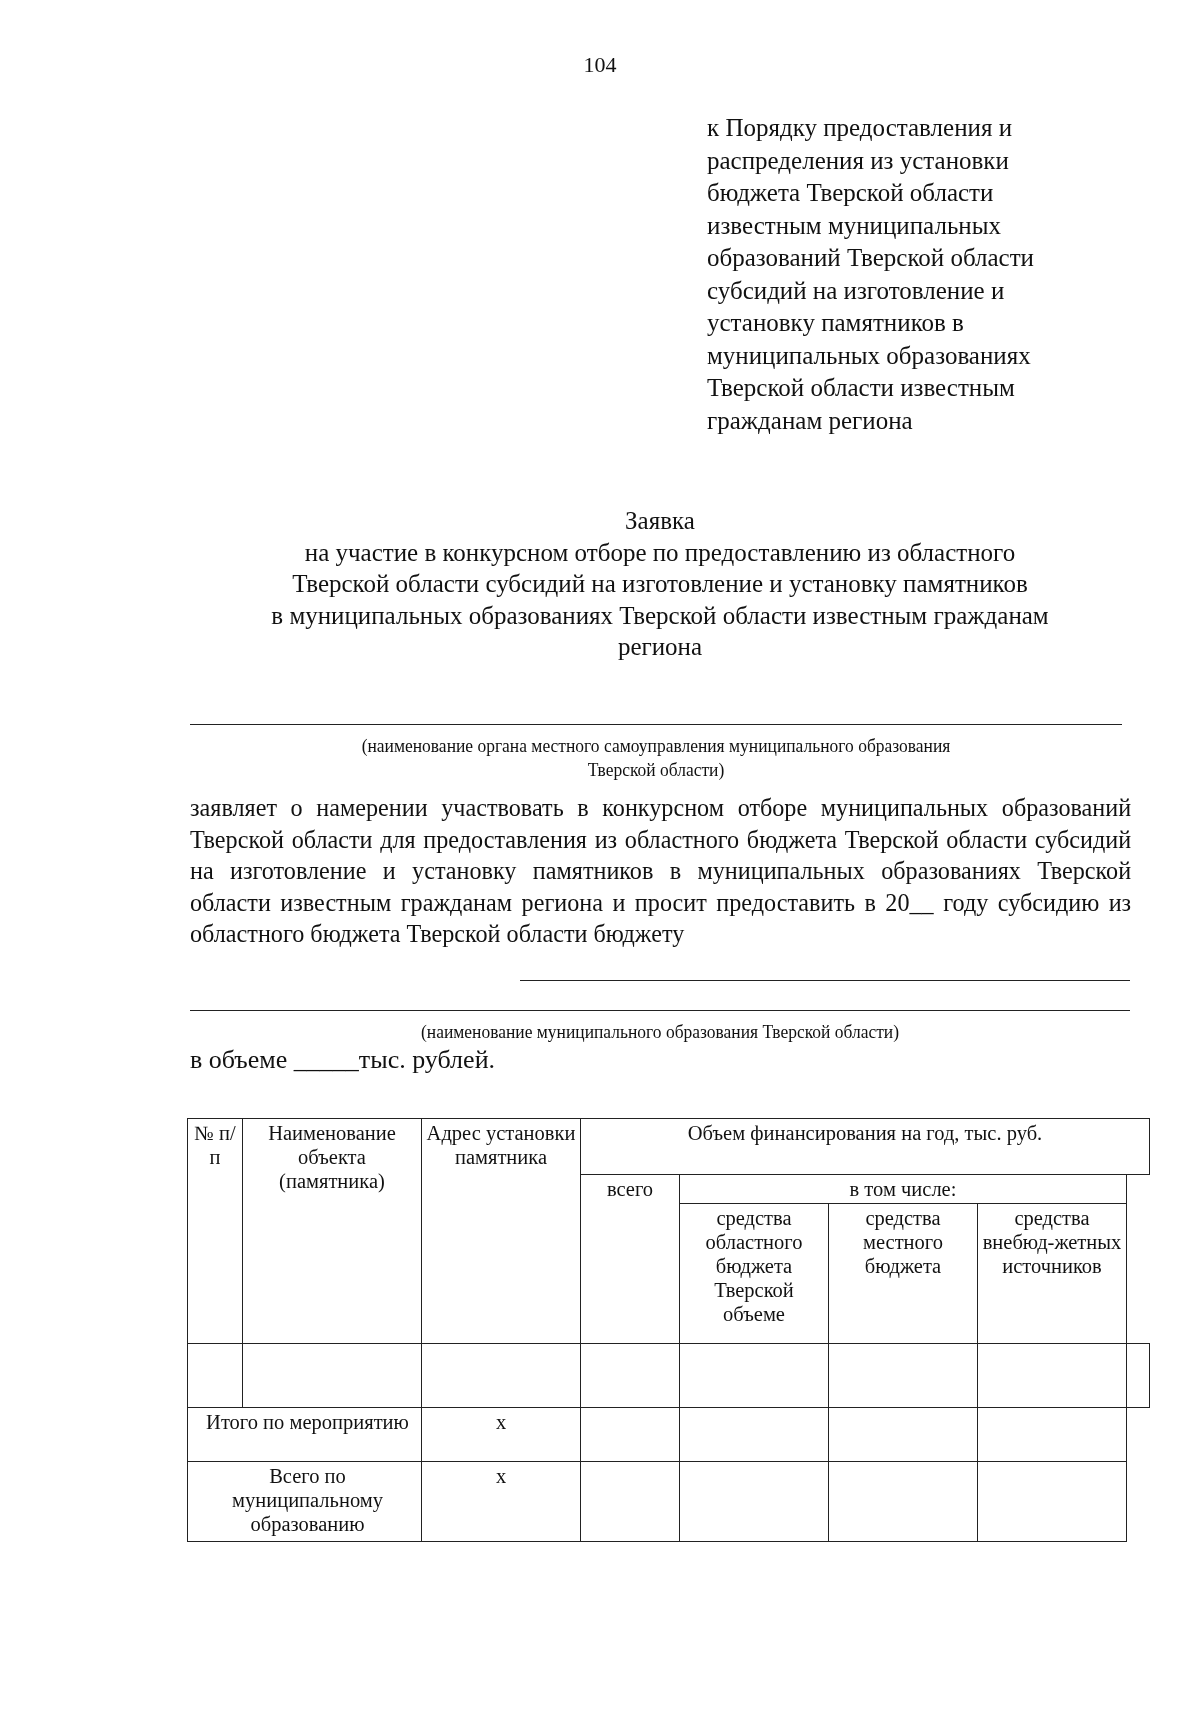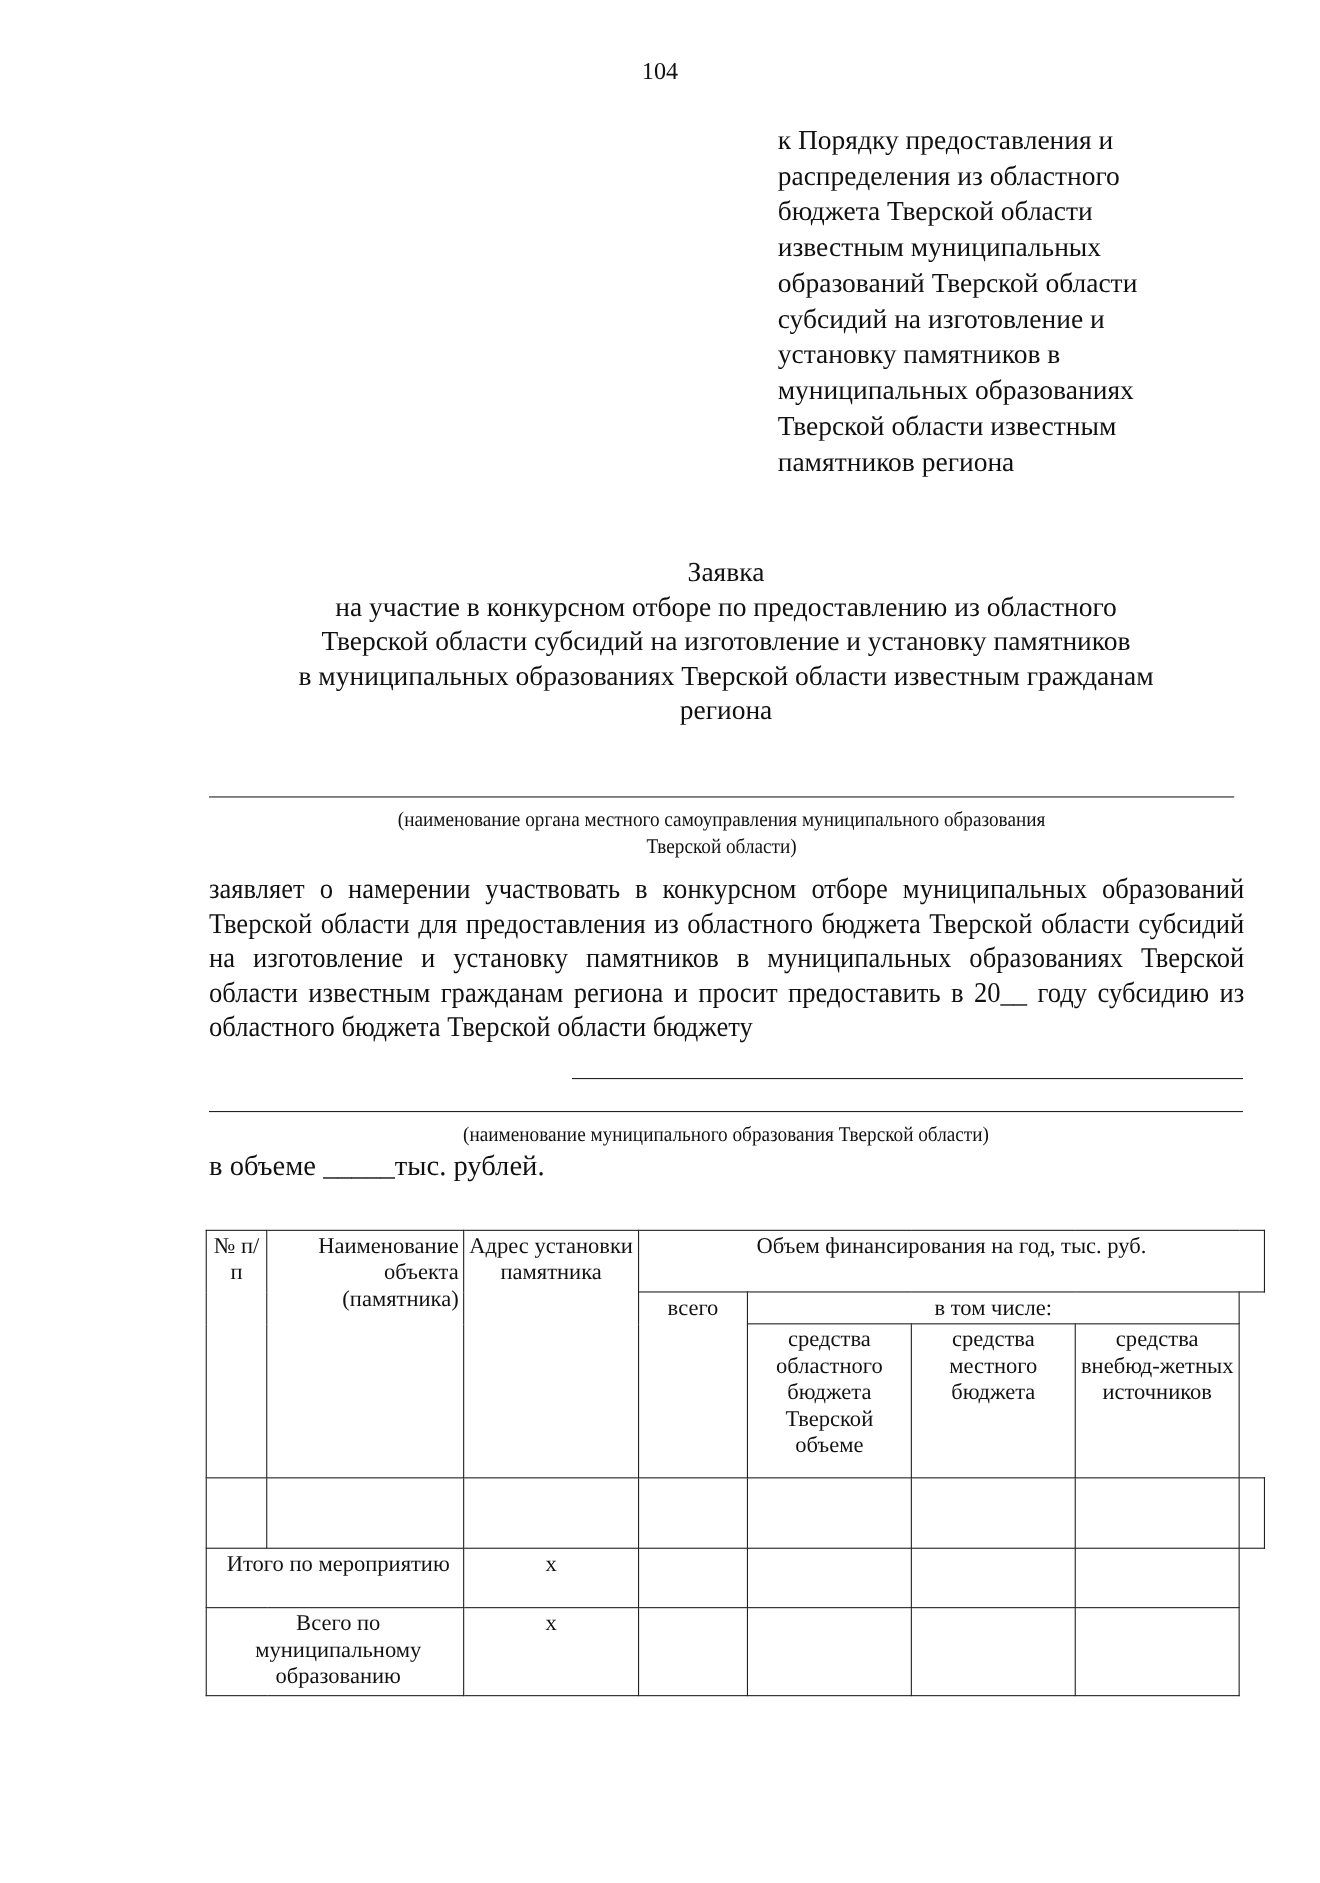--- a/index.html
+++ b/index.html
@@ -15,29 +15,29 @@
   table.grid td { border:1.5px solid #222; vertical-align:top; text-align:center; padding:2px 4px; }
   .left { text-align:right; padding-left:10px !important;font-family:Liberation Serif, serif; }
 </style>
 </head>
 <body>
 
 <div class="page-num">104</div>
 
 <div class="appendix">
   <div>к Порядку предоставления и</div>
-  <div>распределения из областного</div>
+  <div>распределения из установки</div>
   <div>бюджета Тверской области</div>
   <div>известным муниципальных</div>
   <div>образований Тверской области</div>
   <div>субсидий на изготовление и</div>
   <div>установку памятников в</div>
   <div>муниципальных образованиях</div>
   <div>Тверской области известным</div>
-  <div>памятников региона</div>
+  <div>гражданам региона</div>
 </div>
 
 <div class="title">
   <div>Заявка</div>
   <div>на участие в конкурсном отборе по предоставлению из областного</div>
   <div>Тверской области субсидий на изготовление и установку памятников</div>
   <div>в муниципальных образованиях Тверской области известным гражданам</div>
   <div>региона</div>
 </div>
 
@@ -54,21 +54,21 @@
 <div class="caption" style="top:1020px;left:190px;width:940px;">(наименование муниципального образования Тверской области)</div>
 
 <div class="volume">
   <span>в объеме </span><span>_____</span><span>тыс. рублей.</span>
 </div>
 
 <table class="grid">
   <tbody>
       <tr style="height:56px;">
     <td rowspan="3" style="width:46px;">№ п/п</td>
-    <td rowspan="3" style="width:170px;text-align:right;">Наименование объекта (памятника)</td>
+    <td rowspan="3" style="width:170px;">Наименование объекта (памятника)</td>
     <td rowspan="3" style="width:150px;">Адрес установки памятника</td>
     <td colspan="5">Объем финансирования на год, тыс. руб.</td>
   </tr>
   <tr style="height:28px;">
     <td rowspan="2" style="width:90px;">всего</td>
     <td colspan="3">в том числе:</td>
   </tr>
   <tr style="height:140px;">
     <td style="width:140px;">средства областного бюджета Тверской объеме</td>
     <td style="width:140px;">средства местного бюджета</td>

